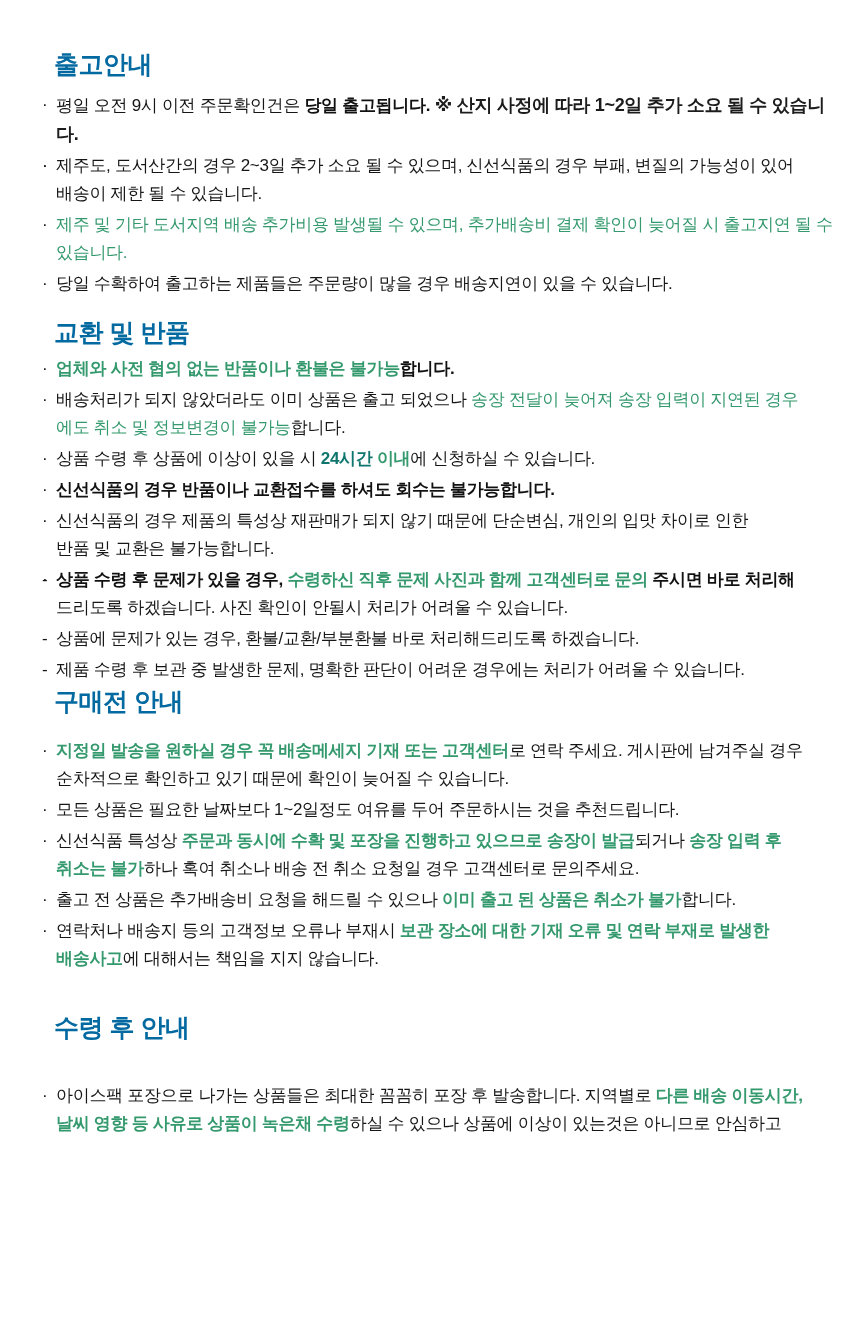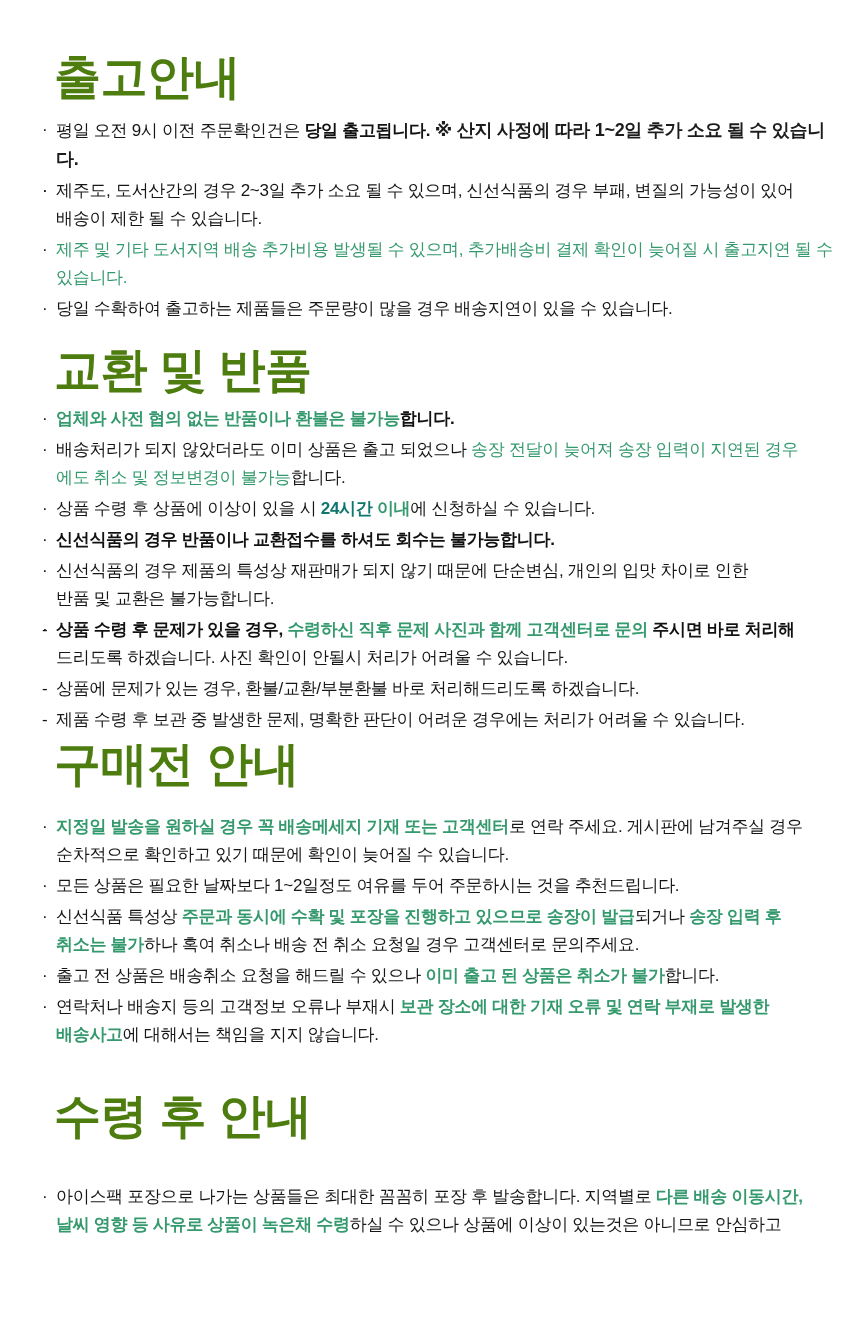--- a/index.html
+++ b/index.html
@@ -10,24 +10,24 @@
     -webkit-font-smoothing:antialiased;
   }
   .page{
     width:860px;
     min-height:1329px;
     box-sizing:border-box;
     background:#ffffff;
     padding:50px 14px 60px 42px;
   }
   .sec-title{
-    font-size:47px;
+    font-size:25px;
     line-height:1.15;
     font-weight:800;
-    color:#4d7c0f;
+    color:#0369a1;
     margin:0 0 12px 12px;
     letter-spacing:-0.5px;
   }
   section{display:block;}
   .sec-gap-1{margin-top:0;}
   .sec-gap-2{margin-top:20px;}
   .sec-gap-3{}
   .sec-gap-4{margin-top:40px;}
   .tm-1{margin-bottom:12px;}
   .tm-2{margin-bottom:8px;}
@@ -86,21 +86,21 @@
         <div class="item"><span class="marker">-</span><span class="s-n">제품 수령 후 보관 중 발생한 문제, 명확한 판단이 어려운 경우에는 처리가 어려울 수 있습니다.</span></div>
       </div>
   </section>
 
   <section class="sec-gap-3">
     <h2 class="sec-title tm-3">구매전 안내</h2>
     <div class="items">
         <div class="item"><span class="marker">·</span><span class="s-g">지정일 발송을 원하실 경우 꼭 배송메세지 기재 또는 고객센터</span><span class="s-n">로 연락 주세요. 게시판에 남겨주실 경우</span><br><span class="s-n">순차적으로 확인하고 있기 때문에 확인이 늦어질 수 있습니다.</span></div>
         <div class="item"><span class="marker">·</span><span class="s-n">모든 상품은 필요한 날짜보다 1~2일정도 여유를 두어 주문하시는 것을 추천드립니다.</span></div>
         <div class="item"><span class="marker">·</span><span class="s-n">신선식품 특성상 </span><span class="s-g">주문과 동시에 수확 및 포장을 진행하고 있으므로 송장이 발급</span><span class="s-n">되거나 </span><span class="s-g"> 송장 입력 후</span><br><span class="s-g">취소는 불가</span><span class="s-n">하나 혹여 취소나 배송 전 취소 요청일 경우 고객센터로 문의주세요.</span></div>
-        <div class="item"><span class="marker">·</span><span class="s-n">출고 전 상품은 배송취소 요청을 해드릴 수 있으나 </span><span class="s-g">이미 출고 된 상품은 취소가 불가</span><span class="s-n">합니다.</span></div>
+        <div class="item"><span class="marker">·</span><span class="s-n">출고 전 상품은 추가배송비 요청을 해드릴 수 있으나 </span><span class="s-g">이미 출고 된 상품은 취소가 불가</span><span class="s-n">합니다.</span></div>
         <div class="item"><span class="marker">·</span><span class="s-n">연락처나 배송지 등의 고객정보 오류나 부재시 </span><span class="s-g">보관 장소에 대한 기재 오류 및 연락 부재로 발생한</span><br><span class="s-g">배송사고</span><span class="s-n">에 대해서는 책임을 지지 않습니다.</span></div>
       </div>
   </section>
 
   <section class="sec-gap-4">
     <h2 class="sec-title tm-4">수령 후 안내</h2>
     <div class="items">
         <div class="item"><span class="marker">·</span><span class="s-n">아이스팩 포장으로 나가는 상품들은 최대한 꼼꼼히 포장 후 발송합니다. 지역별로 </span><span class="s-g">다른 배송 이동시간,</span><br><span class="s-g">날씨 영향 등 사유로 상품이 녹은채 수령</span><span class="s-n">하실 수 있으나 상품에 이상이 있는것은 아니므로 안심하고</span><br></div>
       </div>
   </section>

